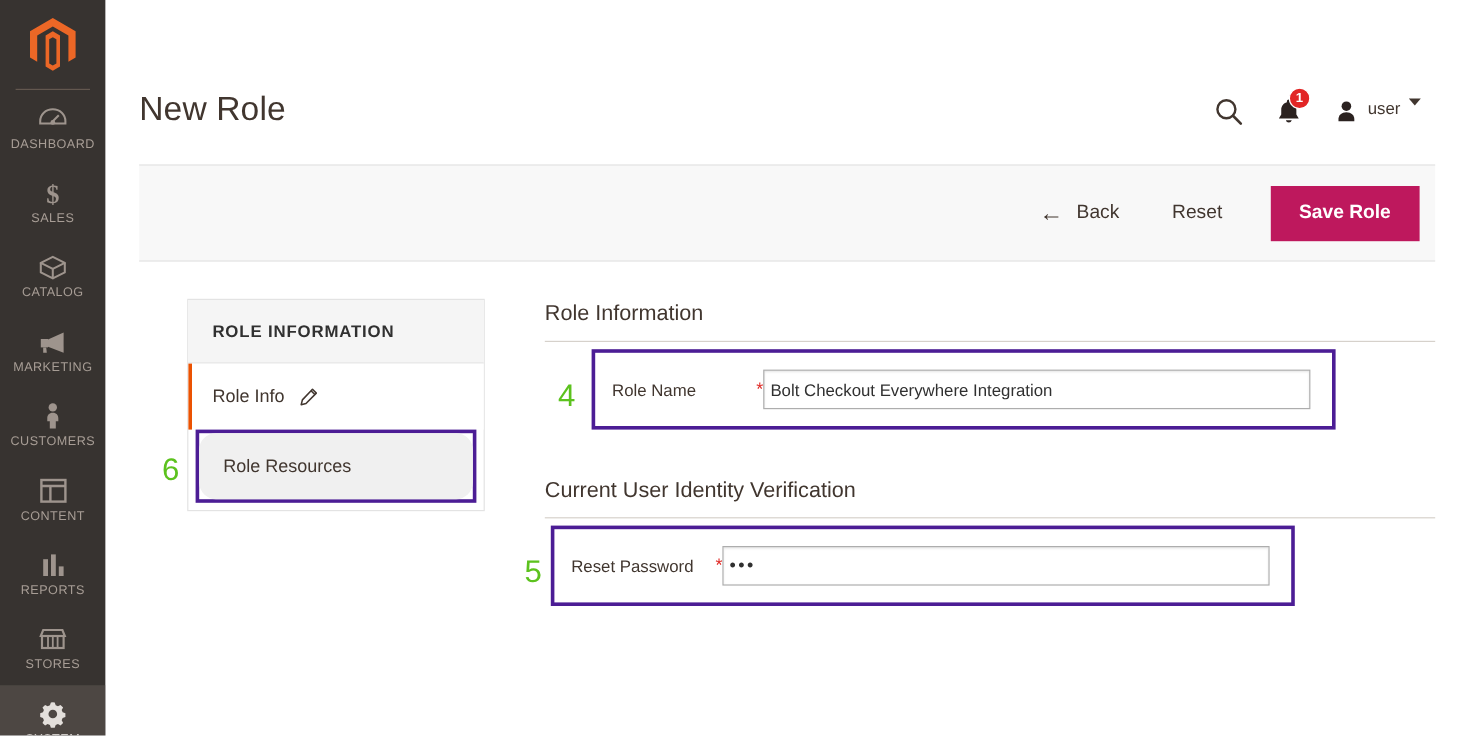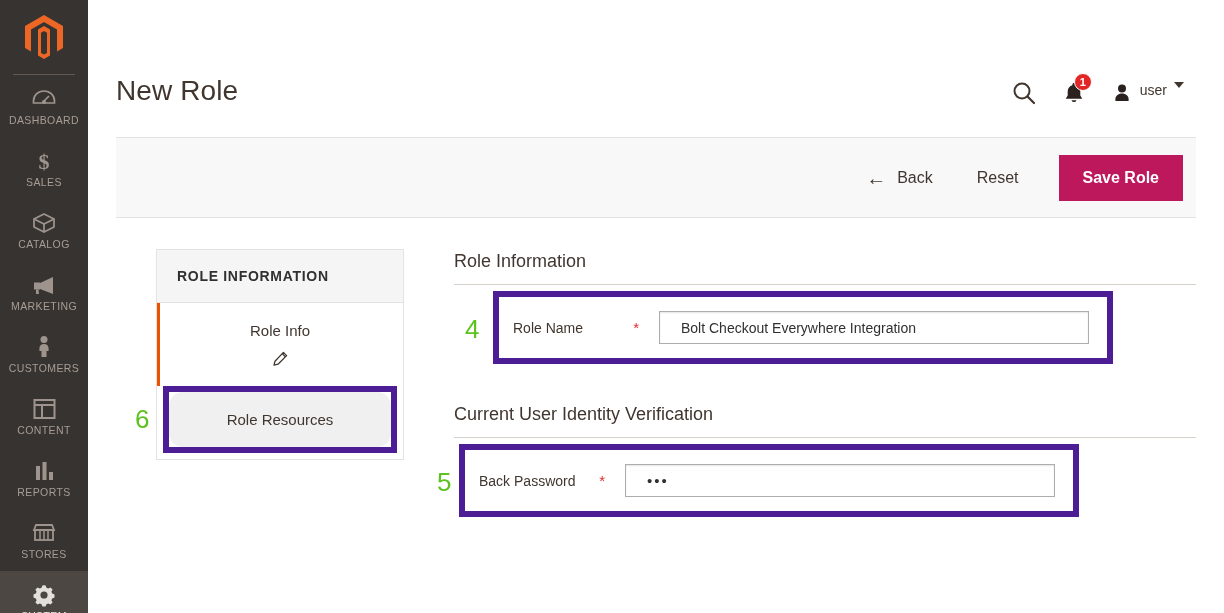--- a/index.html
+++ b/index.html
@@ -156,34 +156,32 @@
     border-bottom: 1px solid #e3e3e3;
   }
   .tab-item {
     position: relative;
     padding: 19px 20px;
     font-size: 15px;
     color: #41362f;
     cursor: pointer;
     display: flex; align-items: center; gap: 12px;
     background: #ffffff;
-    flex-direction: column;
   }
   .tab-item.active::before {
     content:""; position:absolute; left:0; top:0; bottom:0;
     width: 3px; background: #eb5202;
   }
   .tab-item.shaded { background: #f0f0f0; border-radius: 14px; }
   .pencil { display:flex; align-items:center; }
 
   
   .anno-box {
-    border: 6px solid #4c1d95;
+    border: 3px solid #4c1d95;
     position: relative;
-    gap: 20px;
   }
   .anno-num {
     position: absolute;
     font-size: 26px;
     color: #5cc21e;
     font-family: "Liberation Sans", sans-serif;
     line-height: 1;
   }
 
   
@@ -215,21 +213,21 @@
   }
   .req { color: #e02b27; font-size: 15px; }
   .field-label .lbl-txt { flex:1; }
   .txt-input {
     flex: 1 1 auto;
     height: 33px;
     border: 1px solid #adadad;
     background: #fff;
     font-size: 14px;
     color: #303030;
-    padding: 4px 21px;
+    padding: 4px 5px;
     font-family: "Liberation Sans", sans-serif;
     box-shadow: inset 0 1px 2px rgba(0,0,0,.10);
     outline: none;
   }
   .txt-input::placeholder { color: #999; }
   .pw-dots {
     letter-spacing: 2px; font-size: 15px; color: #303030;
   }
   .gap-sec { height: 40px; }
 </style>
@@ -433,21 +431,21 @@
 
         <div class="gap-sec"></div>
 
         <div class="sec-title">Current User Identity Verification</div>
         <div class="sec-rule"></div>
 
         <div style="position:relative;">
           <span class="anno-num" style="left:-17px; top:25px;">5</span>
           <div class="anno-box field-box" style="margin-left:5px;">
             <div class="field-label">
-              <span class="lbl-txt">Back Password</span>
+              <span class="lbl-txt">Reset Password</span>
               <span class="req">*</span>
             </div>
             <input class="txt-input pw-dots" type="text" value="•••" style="">
           </div>
         </div>
 
       </div>
     </div>
   </div>
 </div>

